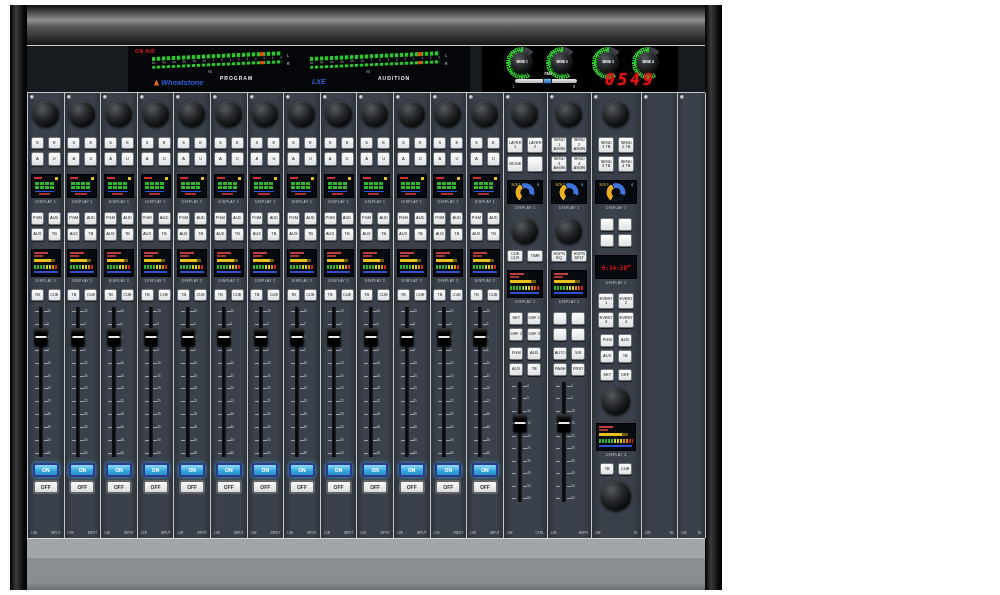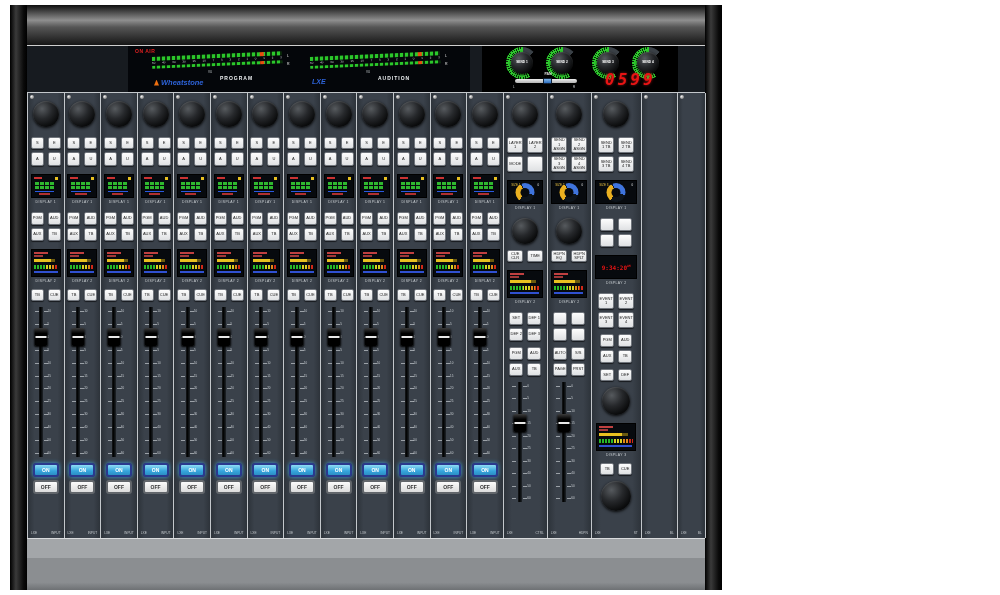--- a/index.html
+++ b/index.html
@@ -179,21 +179,21 @@
         <b>SEND 4</b>
       </div>
     </div>
 
   <div class="abs pan-label">PAN</div>
   <div class="abs pan-track">
     <div class="pan-cap"></div>
   </div>
   <span class="abs pan-l">L</span>
   <span class="abs pan-r">R</span>
-  <span class="abs timer">0599</span>
+  <span class="abs timer">0549</span>
 </div>
 
 <div class="abs" id="surface">
     <div class="strip" style="width: 36.6px;">
       <div class="screw"></div>
       <div class="knob" style="width: 26px; height: 26px; margin-top: 8px; flex: 0 0 auto;"></div>
       <div class="brow" style="margin-top: 10px;">
         <div class="btn" style="width: 13px; height: 12px;">S</div>
         <div class="btn" style="width: 13px; height: 12px;">E</div>
       </div>

